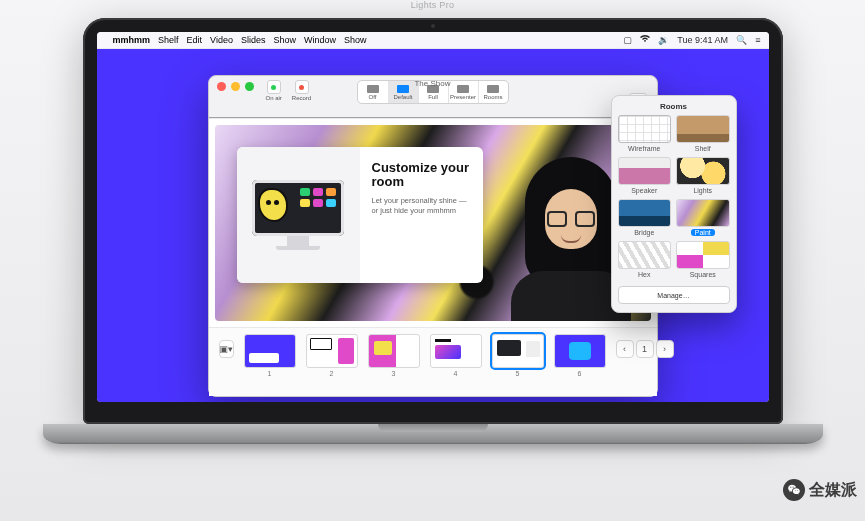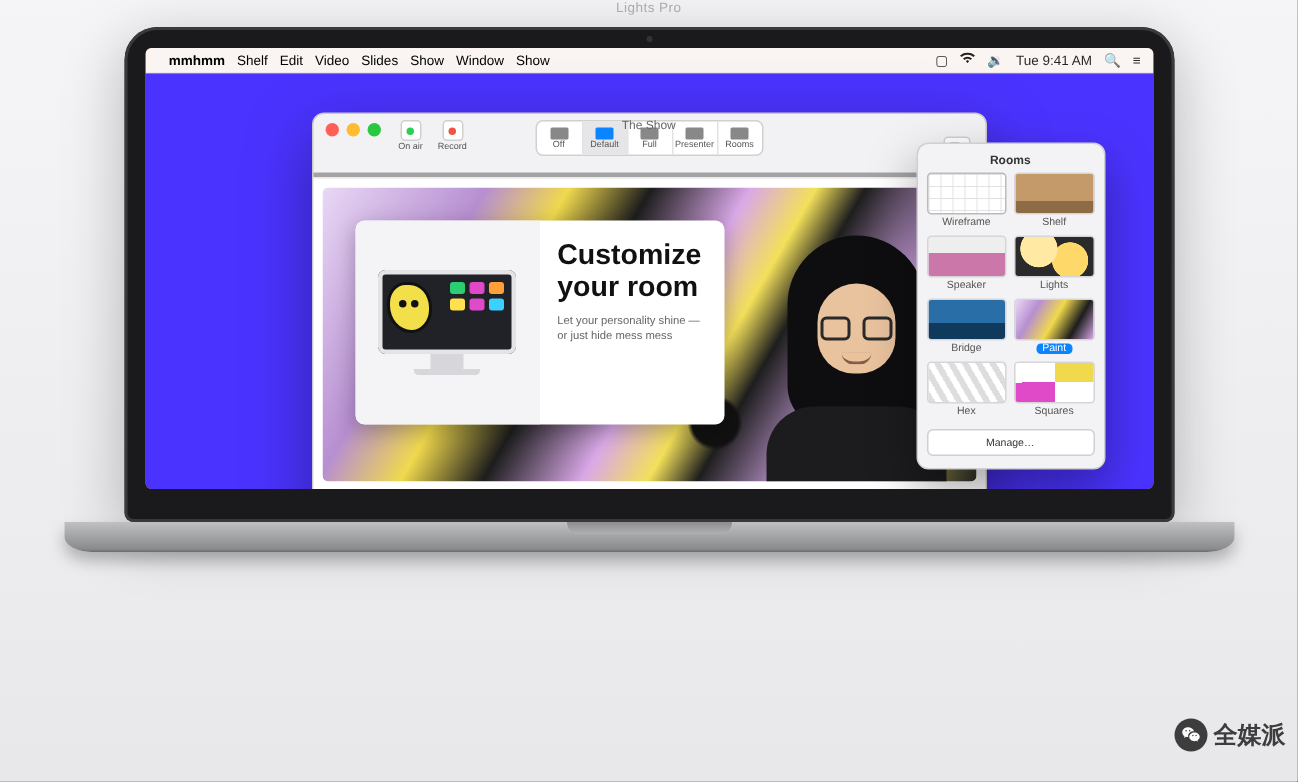--- a/index.html
+++ b/index.html
@@ -18,21 +18,21 @@
   }
   .screen-bezel {
     background: #1a1a1c;
     border-radius: 22px 22px 6px 6px;
     padding: 14px 14px 22px 14px;
     box-shadow: 0 10px 40px rgba(0,0,0,.25), inset 0 0 0 2px #3a3a3d;
     position: relative;
   }
   .camera-dot { position:absolute; top:6px; left:50%; transform:translateX(-50%); width:4px; height:4px; background:#333; border-radius:50%; }
   .screen {
-    background:#f97316; width:100%; height:294px; border-radius:4px;
+    background:#c4b5fd; width:100%; height:370px; border-radius:4px;
     overflow:hidden; position:relative;
   }
   .laptop-base {
     height: 20px; background: linear-gradient(180deg,#bfc0c2 0%,#8a8b8d 90%,#6a6b6d 100%);
     border-radius: 0 0 18px 18px / 0 0 10px 10px;
     margin: 0 -40px; position:relative;
     box-shadow: 0 6px 10px rgba(0,0,0,.25);
   }
   .notch-cut { position:absolute; left:50%; top:0; transform:translateX(-50%); width:110px; height:8px; background:linear-gradient(180deg,#8b8c8e,#b0b1b3); border-radius:0 0 8px 8px; }
   .laptop-label { position:absolute; top:-18px; left:50%; transform:translateX(-50%); color:#a9aaac; font-size:9px; letter-spacing:.3px; }
@@ -53,21 +53,21 @@
   .desktop { position:absolute; inset:17px 0 0 0; background:#4b33ff; }
 
   
   .app-window {
     position:absolute; top:26px; left:50%; transform:translateX(-50%);
     width:450px; background:#f2f2f4; border:1px solid #c9c9cc; border-radius:8px;
     box-shadow: 0 15px 45px rgba(0,0,0,.35);
     display:flex; flex-direction:column;
   }
   .titlebar {
-    height:42px; border-bottom:3px solid #a3a3a3;
+    height:42px; border-bottom:1px solid #a3a3a3;
     display:grid; grid-template-columns:1fr auto 1fr; align-items:start;
     padding:4px 8px 0 8px; position:relative;
   }
   .traffic { display:flex; gap:5px; margin-top:4px; }
   .traffic span { width:9px; height:9px; border-radius:50%; display:block; }
   .tl-close{background:#ff5f57;} .tl-min{background:#febc2e;} .tl-max{background:#28c840;}
   .win-title { position:absolute; top:3px; left:0; right:0; text-align:center; font-size:8px; color:#666; }
 
   .tb-left, .tb-right { display:flex; gap:2px; align-items:flex-end; height:100%; padding-bottom:3px; }
   .tb-left { justify-self:start; margin-left:0; }
@@ -122,21 +122,21 @@
   .imac .scr .blob::before,.imac .scr .blob::after{content:"";position:absolute;width:5px;height:5px;background:#111;border-radius:50%;top:10px;}
   .imac .scr .blob::before{left:6px;} .imac .scr .blob::after{left:14px;}
   .imac .scr .tiles { position:absolute; right:8px; top:8px; display:grid; grid-template-columns:repeat(3,10px); gap:3px; }
   .imac .scr .tiles i{ width:10px; height:8px; border-radius:2px; }
   .t1{background:#2bcf72;} .t2{background:#e04ac8;} .t3{background:#ff9f3a;}
   .t4{background:#ffe14d;} .t5{background:#e04ac8;} .t6{background:#3ad1ff;}
   .imac .stand{ width:22px; height:10px; background:#d7d7db; margin:0 auto; }
   .imac .foot{ width:44px; height:4px; background:#d7d7db; margin:0 auto; border-radius:0 0 3px 3px; }
 
   .card .txt { width:50%; padding:14px 12px; }
-  .card .txt h3 { font-size:19px; font-weight:800; color:#111; line-height:1.1; }
+  .card .txt h3 { font-size:13px; font-weight:800; color:#111; line-height:1.1; }
   .card .txt p { font-size:7.5px; color:#666; margin-top:6px; line-height:1.35; }
 
   .presenter {
     position:absolute; right:6px; bottom:0; width:150px; height:170px;
   }
   .presenter .hair{position:absolute;left:30px;top:6px;width:92px;height:130px;background:#0e0e10;border-radius:46px 46px 30px 30px;}
   .presenter .face{position:absolute;left:50px;top:38px;width:52px;height:60px;background:#e9c29e;border-radius:26px 26px 24px 24px;}
   .presenter .glasses{position:absolute;left:52px;top:60px;width:48px;height:16px;}
   .presenter .glasses i{position:absolute;width:20px;height:16px;border:2px solid #2a2a2a;border-radius:4px;top:0;}
   .presenter .glasses i:first-child{left:0;} .presenter .glasses i:last-child{right:0;}
@@ -304,21 +304,21 @@
                           <i class="t5"></i>
                           <i class="t6"></i>
                       </div>
                     </div>
                     <div class="stand"></div>
                       <div class="foot"></div>
                   </div>
                 </div>
                 <div class="txt">
                   <h3>Customize your room</h3>
-                  <p>Let your personality shine — or just hide mess mess</p>
+                  <p>Let your personality shine — or just hide your mmhmm</p>
                 </div>
               </div>
               <div class="presenter">
                 <div class="hair"></div>
                   <div class="face"></div>
                 <div class="glasses">
                     <i></i>
                     <i></i>
                   </div>
                 <div class="smile"></div>

